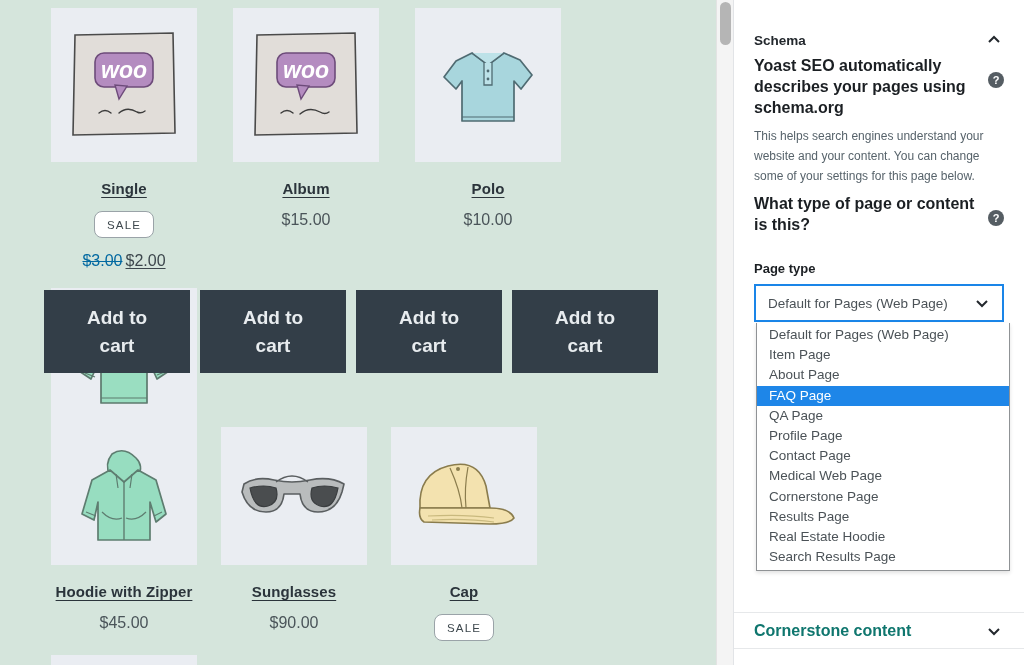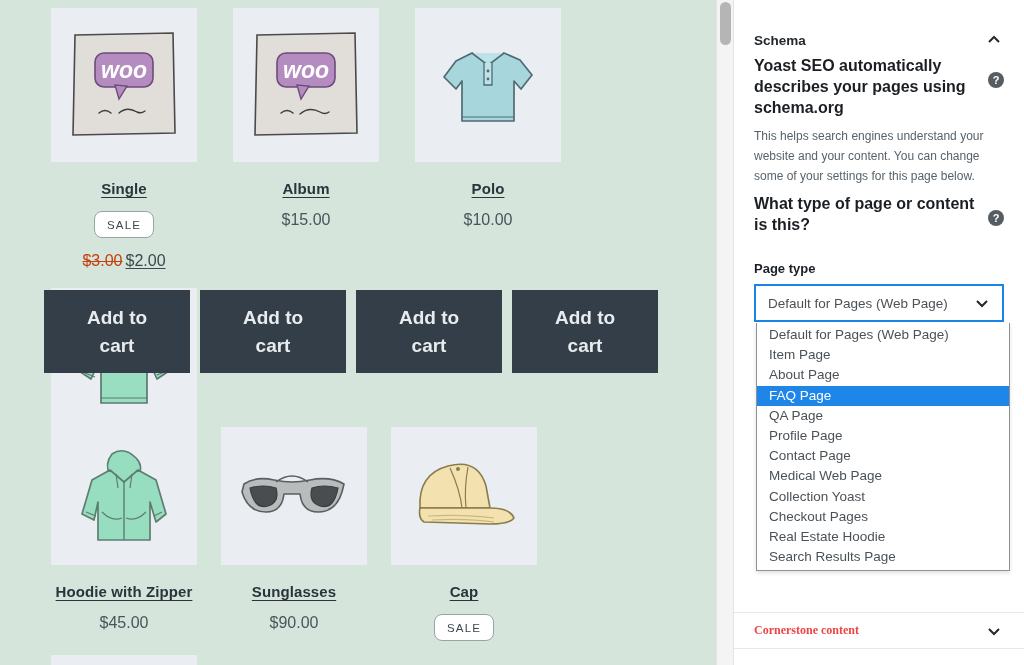--- a/index.html
+++ b/index.html
@@ -67,21 +67,21 @@
     cursor: pointer;
   }
   .price {
     font-size: 16px;
     color: #4a5459;
     text-align: center;
     margin-bottom: 6px;
   }
   .price .was {
     text-decoration: line-through;
-    color: #c2410c;
+    color: #0369a1;
     margin-right: 3px;
   }
   .price .now {
     text-decoration: underline;
     text-underline-offset: 2px;
     color: #3d474d;
   }
   .sale-badge {
     display: inline-block;
     border: 1px solid #9aa3a8;
@@ -257,24 +257,23 @@
     top: 612px;
     display: flex;
     align-items: center;
     justify-content: space-between;
     padding: 0 22px 0 20px;
     border-top: 1px solid #e6e8ea;
     height: 36px;
     cursor: pointer;
   }
   .bottom-head .ttl {
-    font-size: 12px;
-    font-weight: bold;
-    color: #ef4444;
-    font-family: Liberation Serif, serif;
+    font-size: 16px;
+    font-weight: bold;
+    color: #0f766e;
   }
   .tail-rule {
     position: absolute;
     left: 0; right: 0;
     top: 648px;
     border-top: 1px solid #e6e8ea;
   }
 </style>
 </head>
 <body>
@@ -442,22 +441,22 @@
         </div>
         <div class="listbox">
             <div class="opt">Default for Pages (Web Page)</div>
             <div class="opt">Item Page</div>
             <div class="opt">About Page</div>
             <div class="opt selected">FAQ Page</div>
             <div class="opt">QA Page</div>
             <div class="opt">Profile Page</div>
             <div class="opt">Contact Page</div>
             <div class="opt">Medical Web Page</div>
-            <div class="opt">Collection Yoast</div>
-            <div class="opt">Checkout Pages</div>
+            <div class="opt">Cornerstone Page</div>
+            <div class="opt">Results Page</div>
             <div class="opt">Real Estate Hoodie</div>
             <div class="opt">Search Results Page</div>
           </div>
       </div>
     </div>
 
     <div class="bottom-head">
       <span class="ttl">Cornerstone content</span>
       <svg class="chev" viewBox="0 0 16 16">
           <path d="M3 6 L8 11 L13 6"></path>

